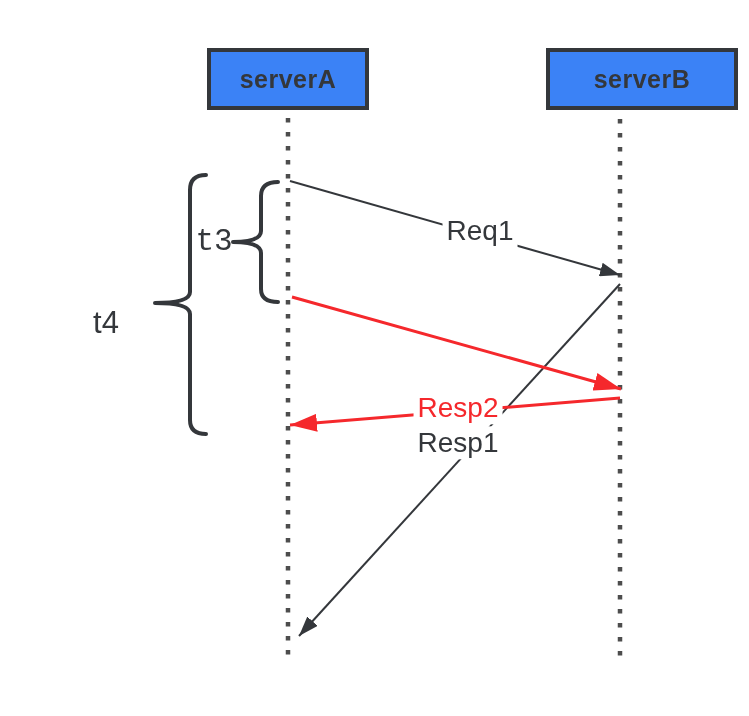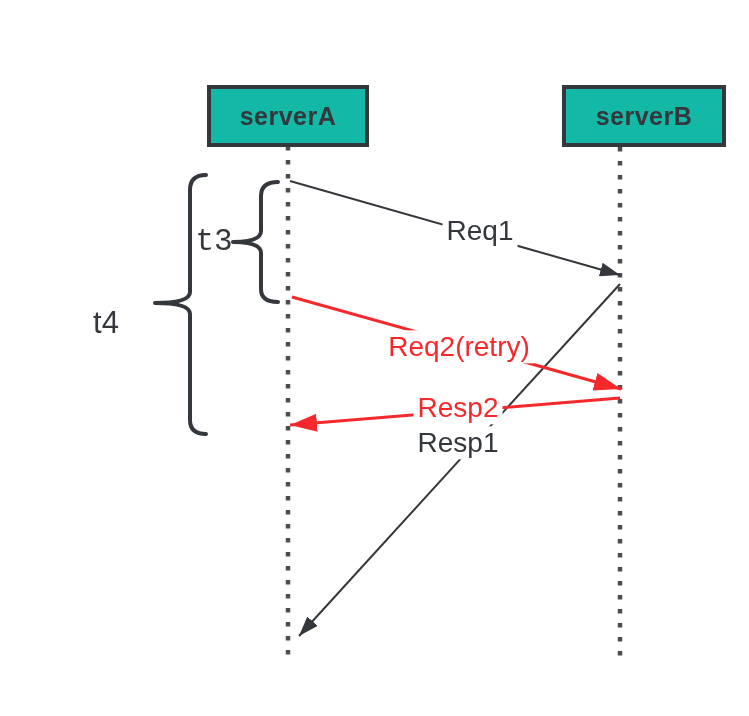--- a/index.html
+++ b/index.html
@@ -32,30 +32,29 @@
   .brace{
     stroke:var(--ink);
     stroke-width:4;
     fill:none;
     stroke-linecap:round;
     stroke-linejoin:round;
   }
   .actor{
     position:absolute;
     display:flex;align-items:center;justify-content:center;
-    background:#14b8a6;
+    background:#3b82f6;
     border:4px solid var(--ink);
     color:var(--ink);
     font-size:25px;
     font-weight:600;
     letter-spacing:0.5px;
-    margin-top:37px;
   }
   .actor-a{left:207px;top:48px;width:162px;height:62px;}
-  .actor-b{left:562px;top:48px;width:164px;height:62px;}
+  .actor-b{left:546px;top:48px;width:192px;height:62px;}
   .msg-label{
     position:absolute;
     transform:translate(-50%,-50%);
     background:var(--label-bg);
     padding:1px 4px;
     font-size:28px;
     line-height:1.12;
     white-space:nowrap;
   }
   .msg-label.dark{color:var(--ink);}
@@ -96,20 +95,19 @@
   </svg>
 
   <div class="actor actor-a">
     <span>serverA</span>
   </div>
   <div class="actor actor-b">
     <span>serverB</span>
   </div>
 
   <div class="msg-label dark" style="left:460px;top:231px;margin-left:20px;">Req1</div>
-  <div class="msg-label red" style="left:459px;top:347px;">Req2(retry)</div>
   <div class="msg-label red" style="left:458px;top:408px;">Resp2</div>
   <div class="msg-label dark" style="left:458px;top:443px;">Resp1</div>
 
   <div class="interval-label" style="left:214px;top:241px;font-family:Liberation Mono, monospace;">t3</div>
   <div class="interval-label" style="left:106px;top:323px;">t4</div>
 
 </div>
 
 </body></html>

